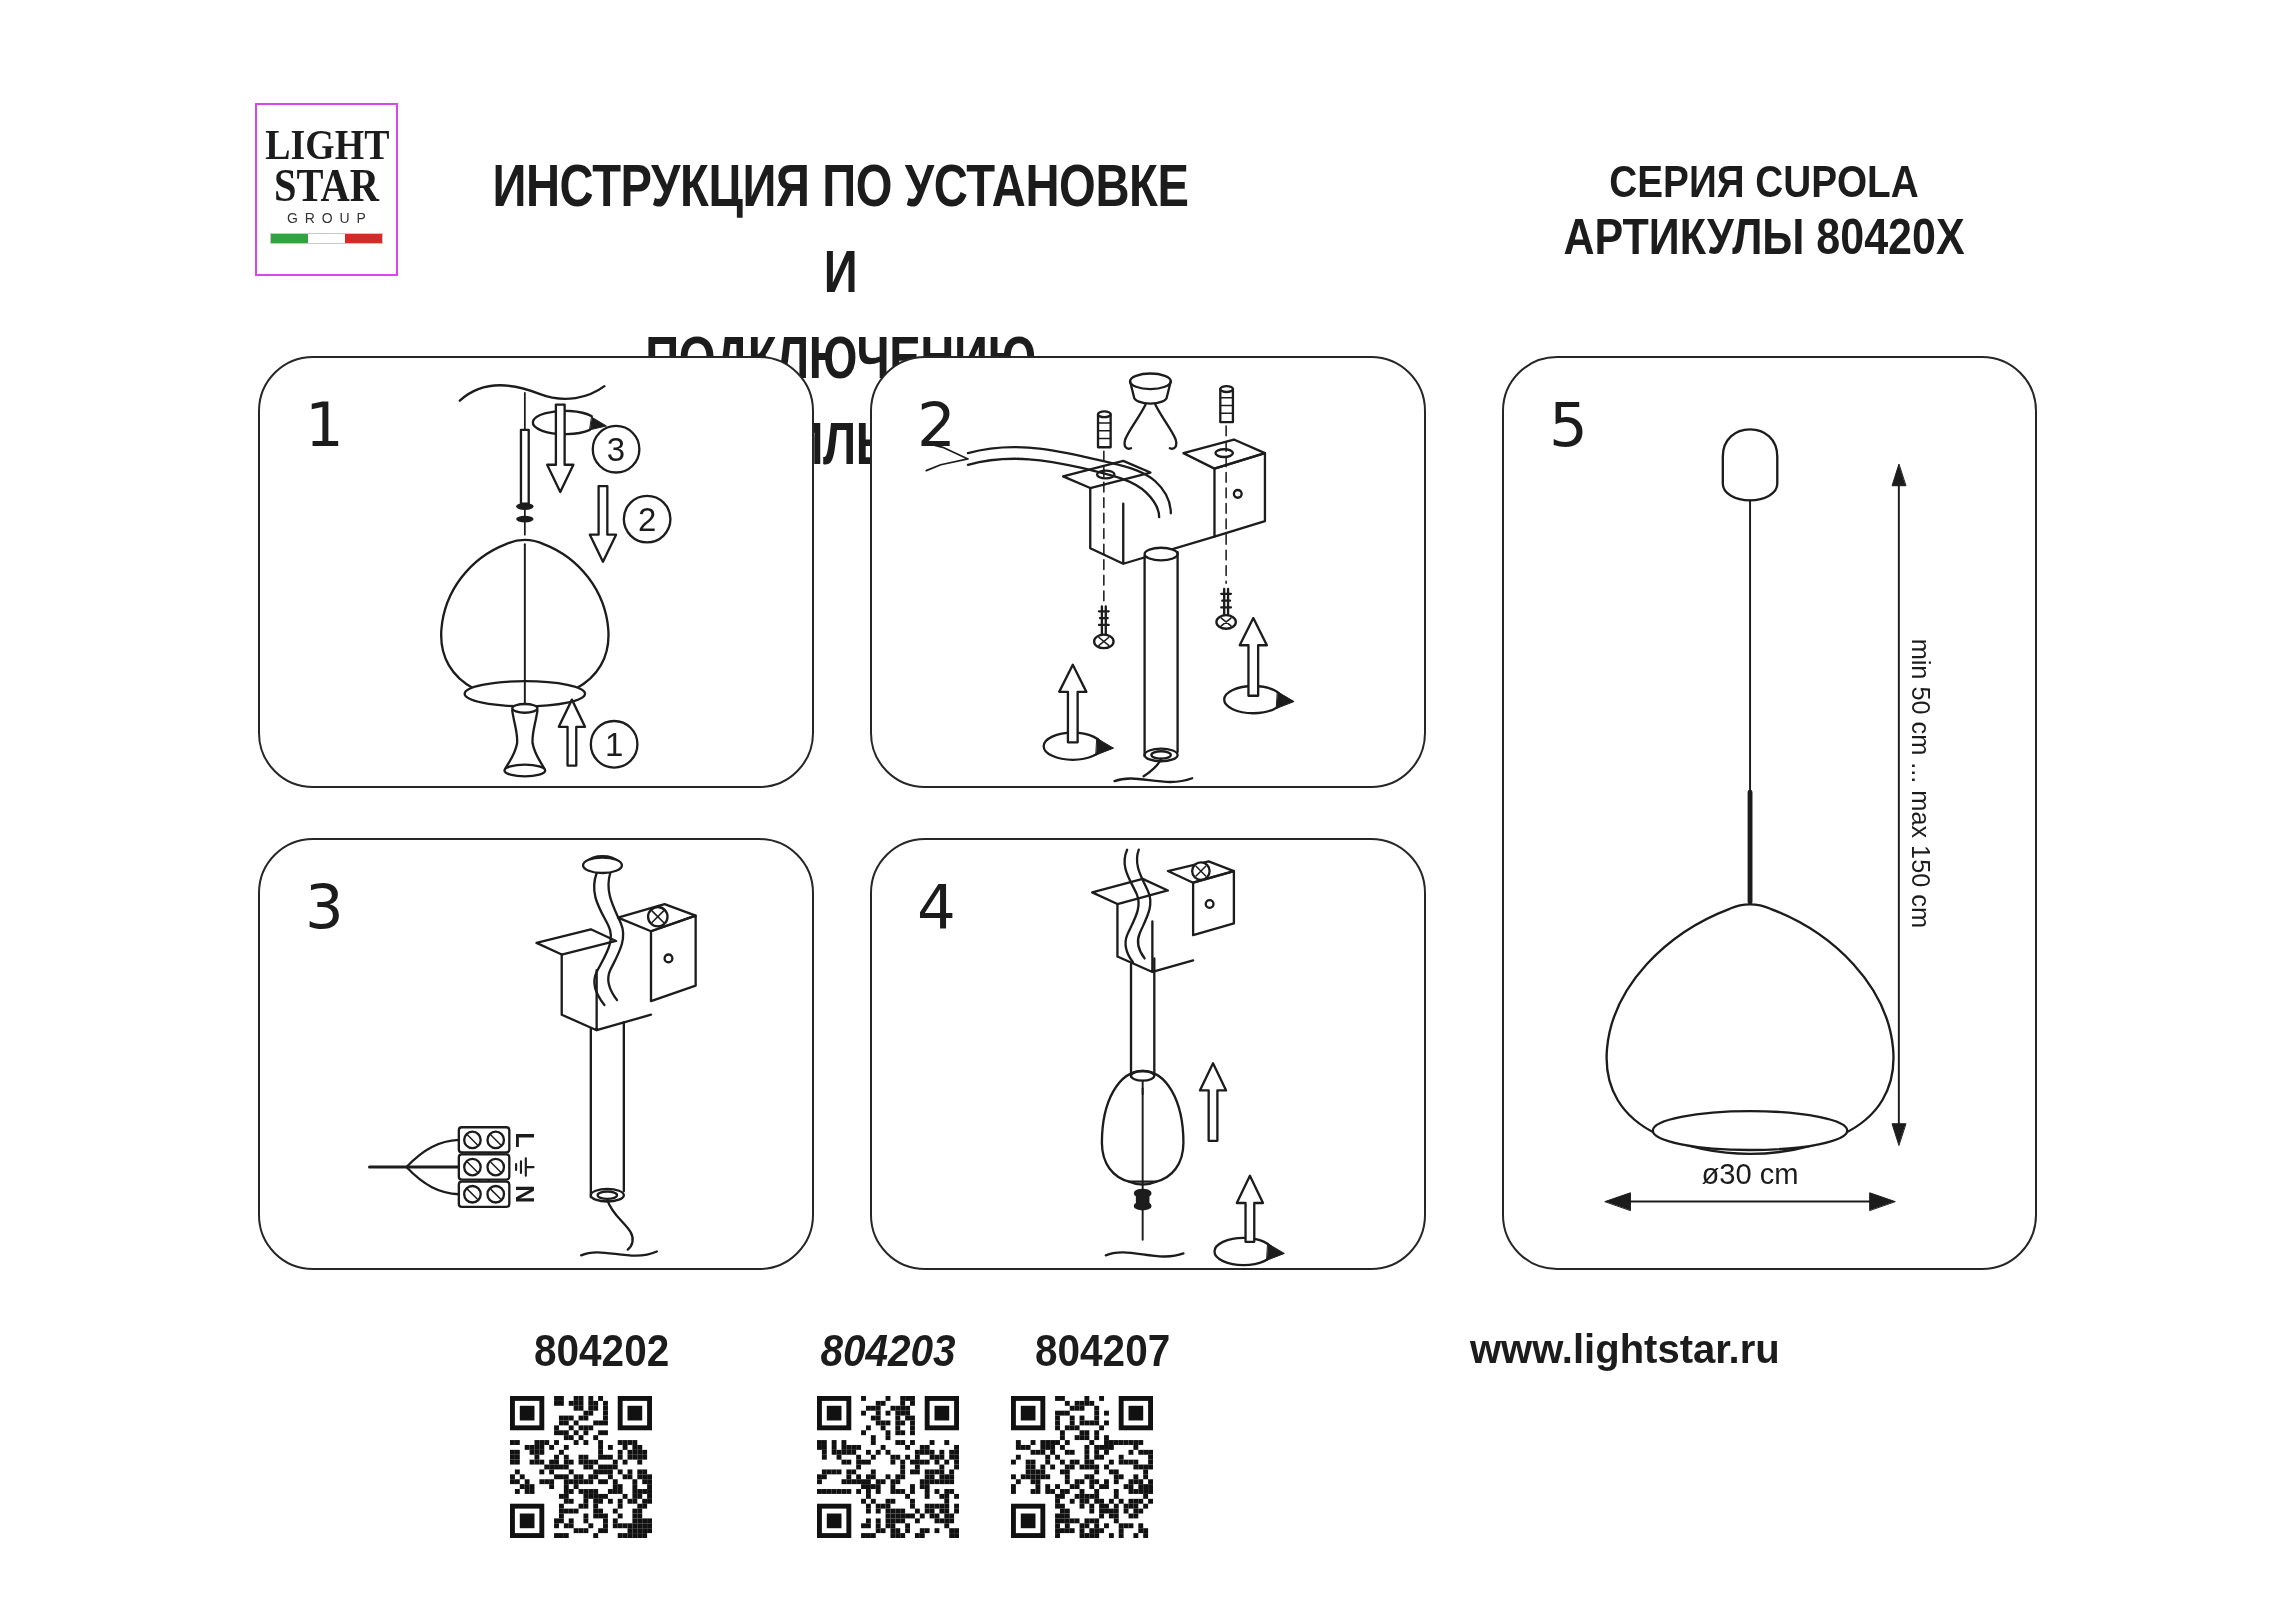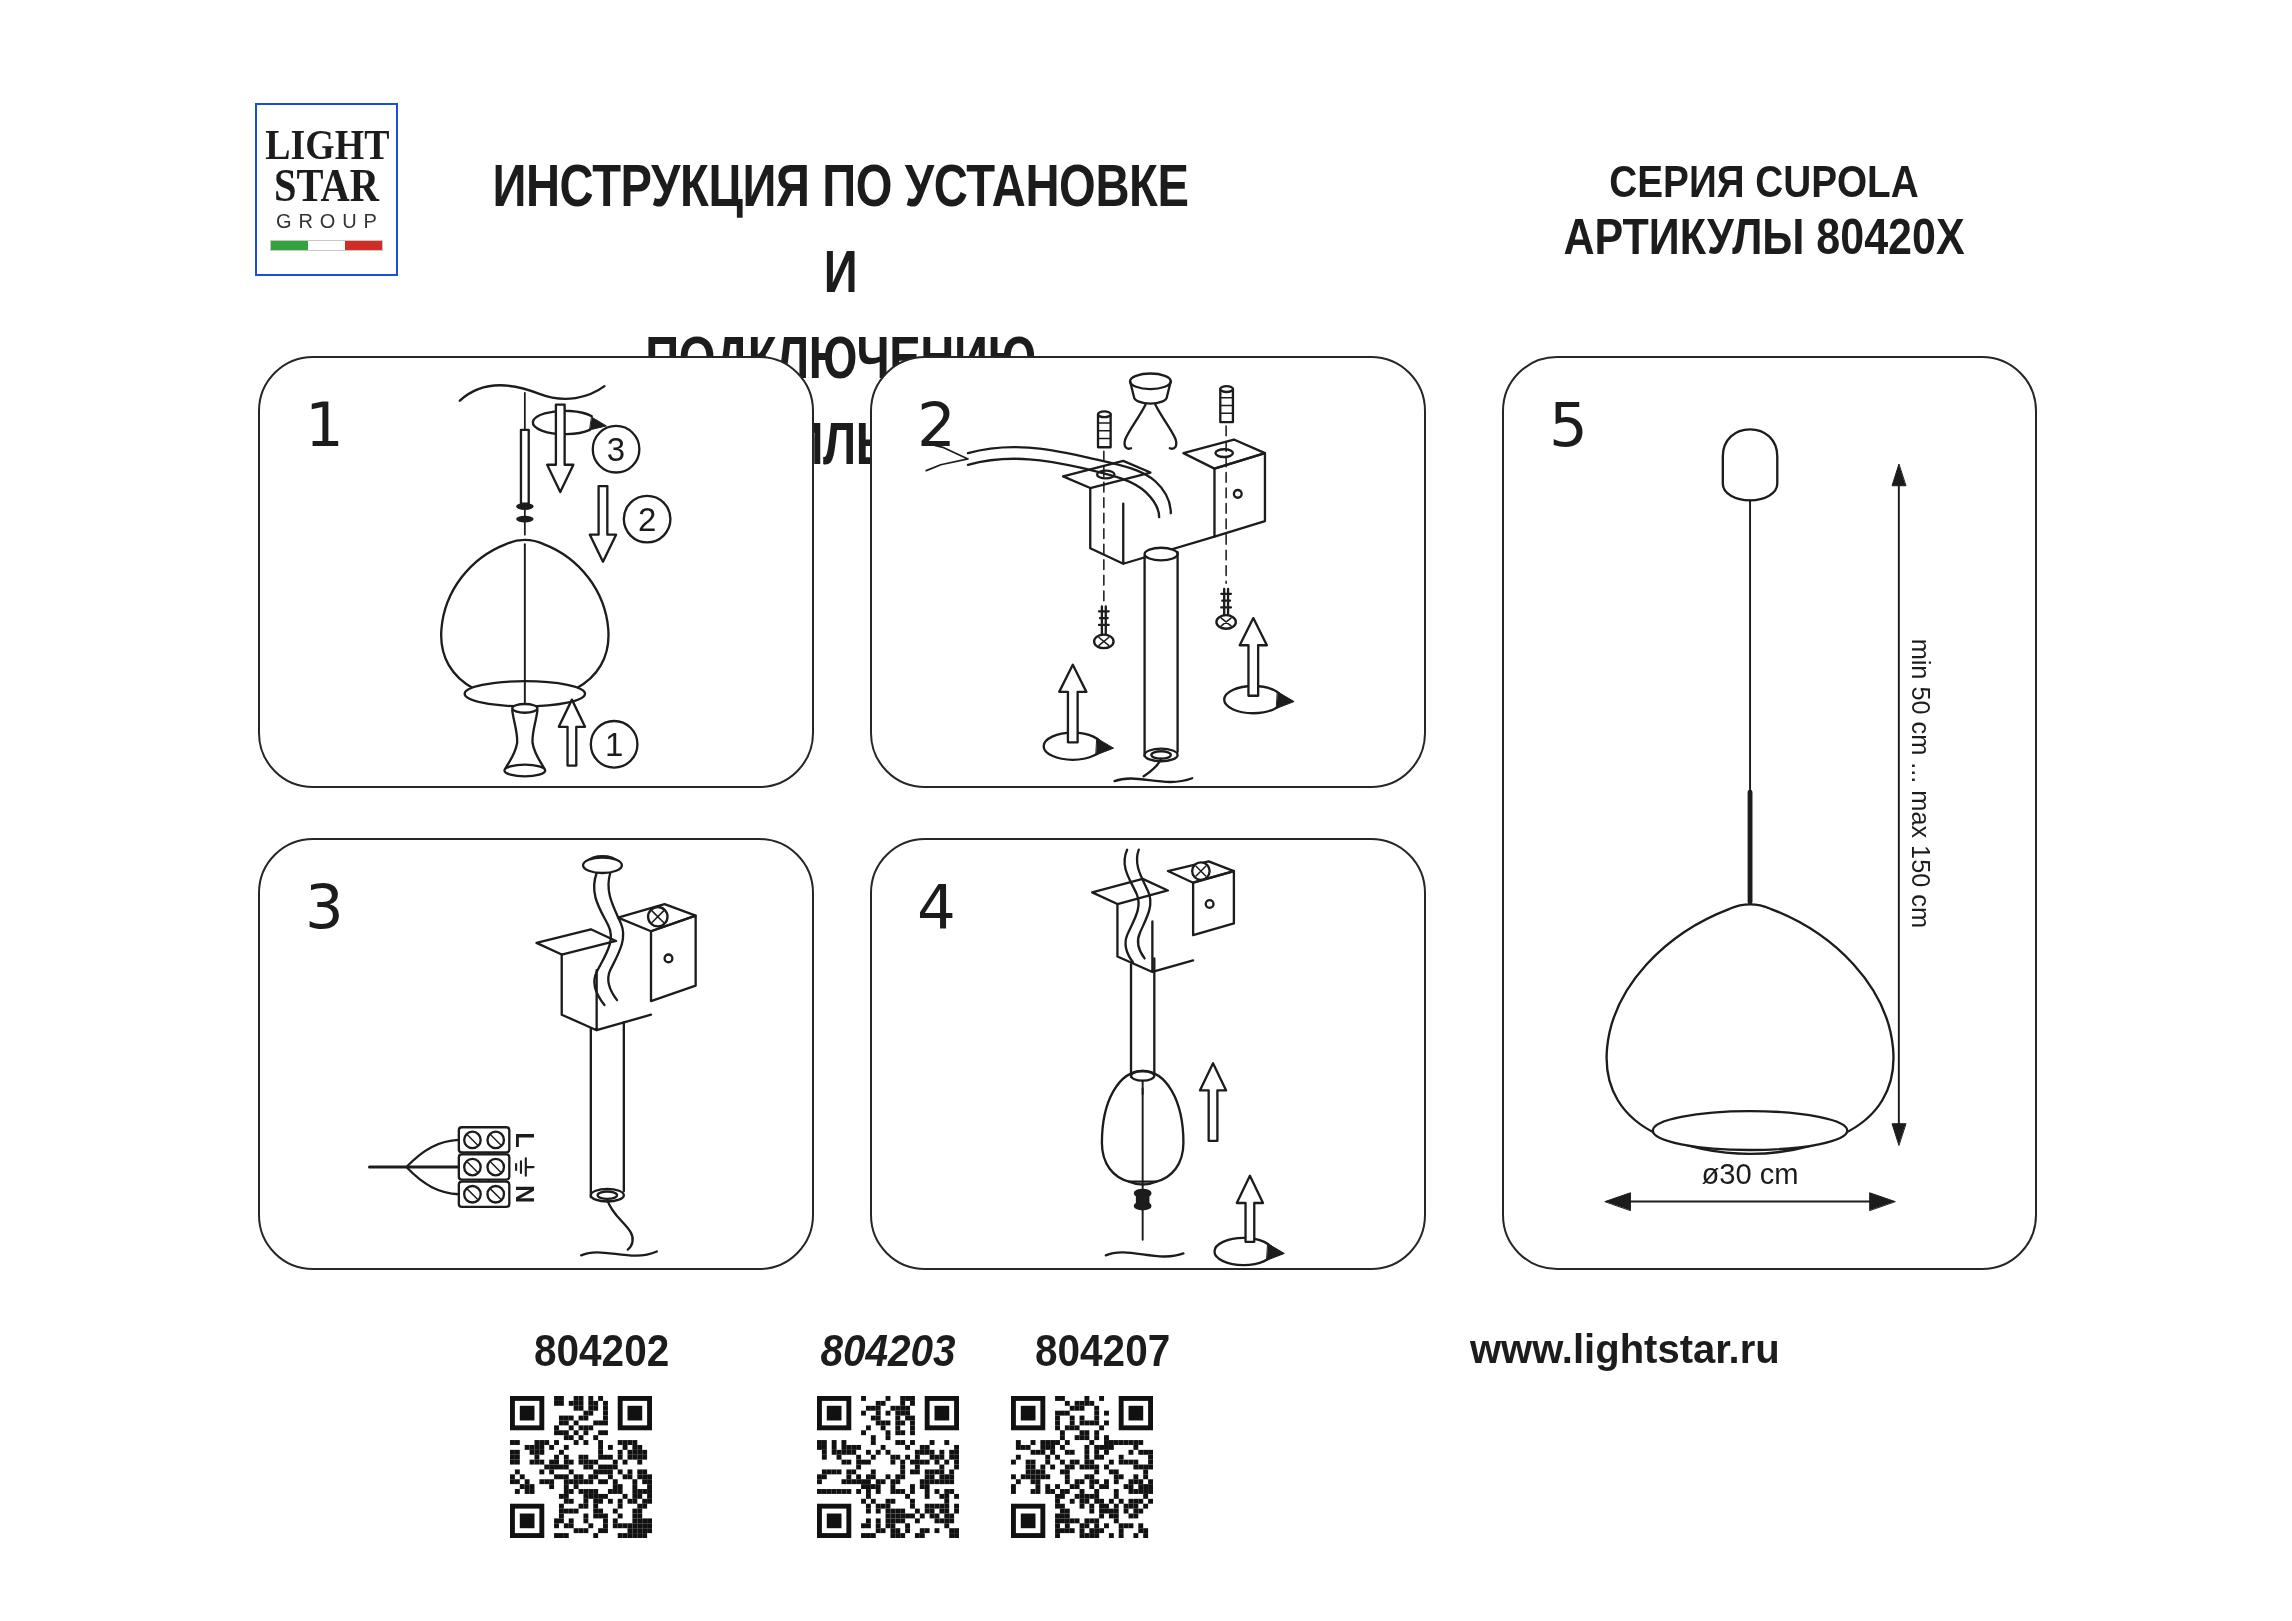--- a/index.html
+++ b/index.html
@@ -1,26 +1,26 @@
 <!DOCTYPE html>
 <html><head>
 <meta charset="utf-8">
 <style>
   html,body{margin:0;padding:0;background:#ffffff;}
   .page{position:relative;width:2293px;height:1621px;background:#fff;
         font-family:"Liberation Sans",sans-serif;color:#1c1c1c;overflow:hidden;}
 
   
   .logo-box{position:absolute;left:255px;top:103px;width:143px;height:173px;
-            border:2px solid #1d4ed8;box-sizing:border-box;text-align:center;padding-top:19.6px;}
+            border:2px solid #d946ef;box-sizing:border-box;text-align:center;padding-top:19.6px;}
   .logo-light,.logo-star{font-family:"Liberation Serif",serif;font-weight:bold;
             transform:scaleX(.88);transform-origin:50% 50%;}
   .logo-light{font-size:43px;line-height:39px;}
   .logo-star{font-size:46px;line-height:43px;}
-  .logo-group{font-size:20px;letter-spacing:6.9px;padding-left:6.9px;margin-top:3.9px;color:#333;}
+  .logo-group{font-size:14px;letter-spacing:6.9px;padding-left:6.9px;margin-top:3.9px;color:#333;}
   .logo-flag{display:flex;height:8.8px;margin:6.9px 12.7px 0;border:1px solid #c8c8c8;}
   .logo-flag span{flex:1;}
 
   
   .title{position:absolute;left:380px;top:143px;width:921px;text-align:center;
          font-weight:bold;font-size:59px;line-height:86px;letter-spacing:-0.5px;
          transform:scaleX(.8);transform-origin:50% 0;}
   .head-right{position:absolute;left:1470px;top:155px;width:588px;text-align:center;
          transform:scaleX(.86);transform-origin:50% 0;font-weight:bold;}
   .series-label{font-size:45px;line-height:53px;}

